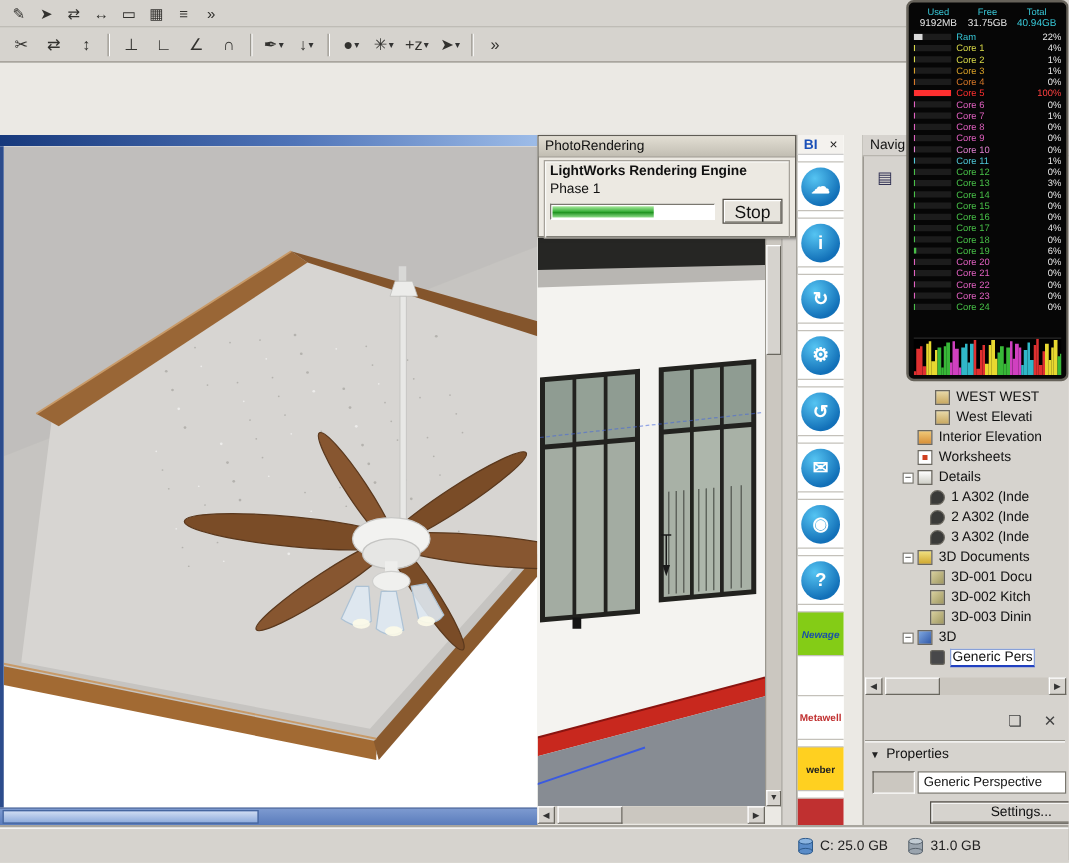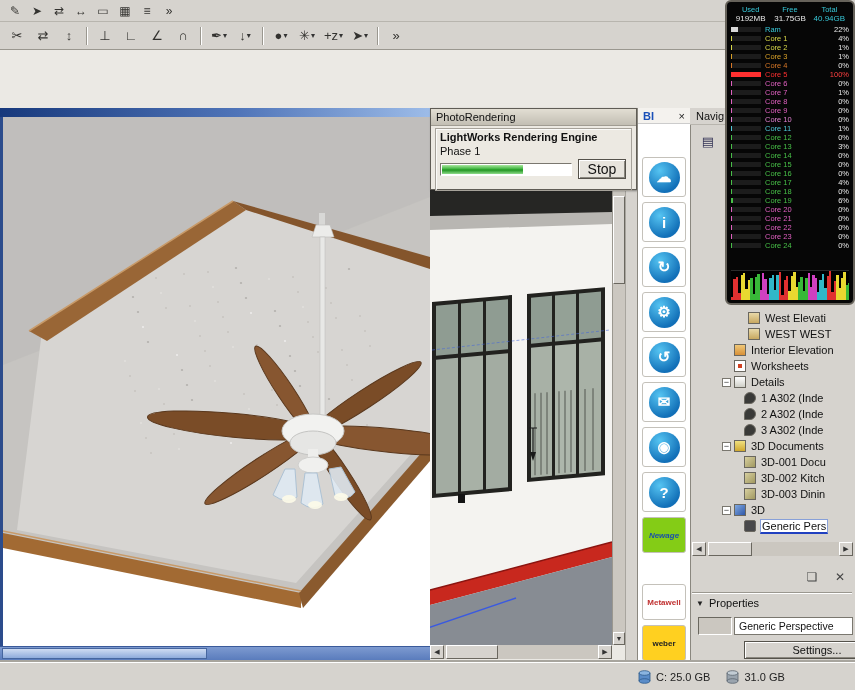--- a/index.html
+++ b/index.html
@@ -59,22 +59,22 @@
   #pr-phase{position:absolute;left:9px;top:19px;font-size:11px;color:#111;}
   #pr-progress{position:absolute;left:9px;top:37px;width:132px;height:13px;background:#fff;
     border:1px solid;border-color:#7a776f #fff #fff #7a776f;padding:1px;}
   #pr-fill{height:100%;width:0;
     background:linear-gradient(180deg,#aae8a0,#3cb23c 45%,#1f9420 55%,#8fdc8a);}
   #pr-stop{position:absolute;right:10px;top:33px;width:48px;height:20px;background:#e7e4dd;
     border:1px solid #55524b;box-shadow:inset 1px 1px 0 #fff,inset -1px -1px 0 #8a877f;
     font-size:14px;font-family:"Liberation Sans",sans-serif;color:#111;cursor:default;}
 
   
-  #bi-strip{left:637px;top:108px;width:53px;height:552px;background:#fff;
-    border-left:1px solid #8a877f;display:flex;flex-direction:column;overflow:hidden;gap:28px;}
+  #bi-strip{left:637px;top:108px;width:38px;height:552px;background:#fff;
+    border-left:1px solid #8a877f;display:flex;flex-direction:column;overflow:hidden;}
   #bi-header{height:16px;flex:none;display:flex;align-items:center;justify-content:space-between;
     padding:0 5px;background:#f4f2ee;border-bottom:1px solid #ccc;}
   #bi-title{color:#1a50b8;font-weight:bold;font-size:11px;}
   #bi-close{font-size:11px;color:#222;cursor:default;}
   #bi-buttons{flex:1;display:flex;flex-direction:column;align-items:center;gap:5px;padding-top:5px;overflow:hidden;}
   .bi-btn{width:44px;height:40px;flex:none;background:#fff;border:1px solid #c4c1ba;border-radius:3px;
     display:flex;align-items:center;justify-content:center;cursor:default;}
   .bi-circle{width:31px;height:31px;border-radius:50%;
     background:radial-gradient(circle at 35% 28%,#55c4f2,#1270b8 72%);
     color:#fff;font-size:15px;font-weight:bold;display:flex;align-items:center;justify-content:center;}
@@ -490,25 +490,25 @@
   <div id="navigator" class="abs"></div>
   <div id="nav-header" class="abs">
     <span>Navig</span>
   </div>
   <div id="nav-tool" class="abs nav-action-btn">
     <span>▤</span>
   </div>
   <div id="nav-tree" class="abs">
       <div class="tree-row" style="padding-left: 56px;">
         <span class="tree-icon icon-elev"></span>
-        <span class="tree-label">West Elevati</span>
+        <span class="tree-label">WEST WEST</span>
       </div>
       <div class="tree-row" style="padding-left: 56px;">
         <span class="tree-icon icon-elev"></span>
-        <span class="tree-label">WEST WEST</span>
+        <span class="tree-label">West Elevati</span>
       </div>
       <div class="tree-row" style="padding-left: 42px;">
         <span class="tree-icon icon-intelev"></span>
         <span class="tree-label">Interior Elevation</span>
       </div>
       <div class="tree-row" style="padding-left: 42px;">
         <span class="tree-icon icon-sheet"></span>
         <span class="tree-label">Worksheets</span>
       </div>
       <div class="tree-row" style="padding-left: 30px;">

